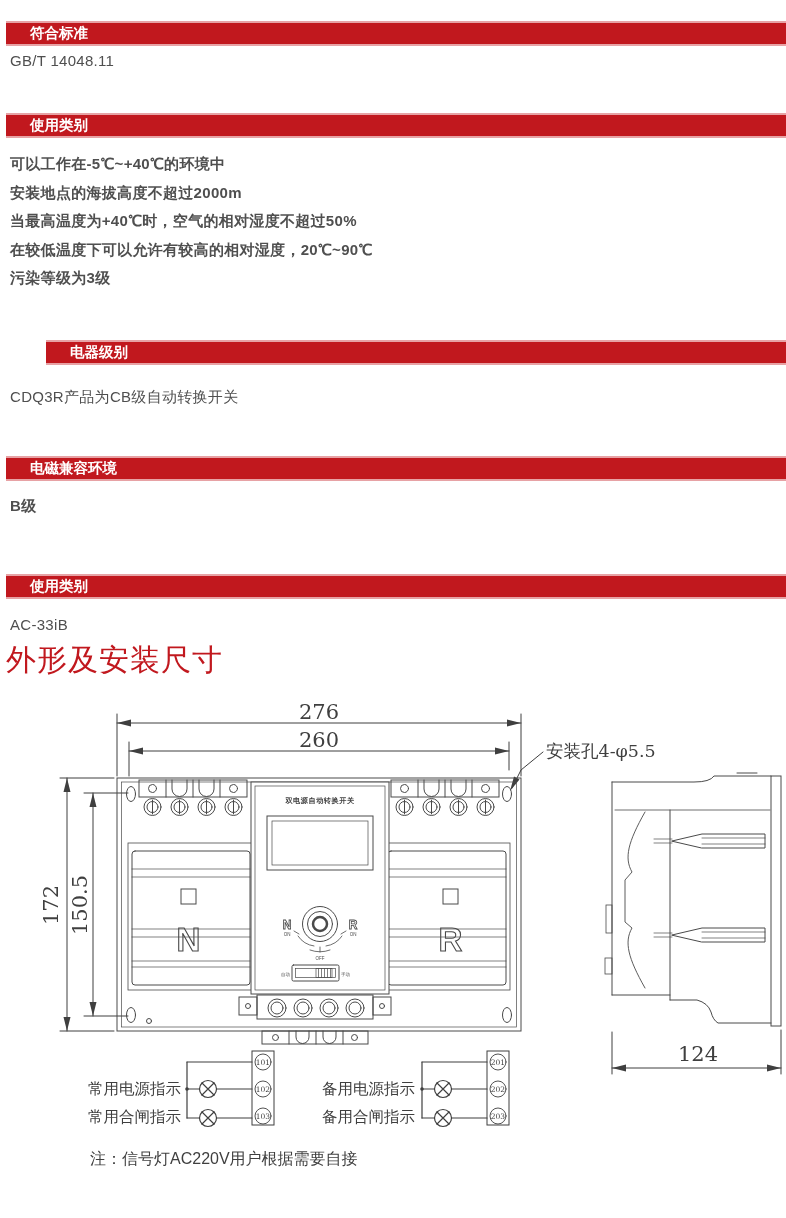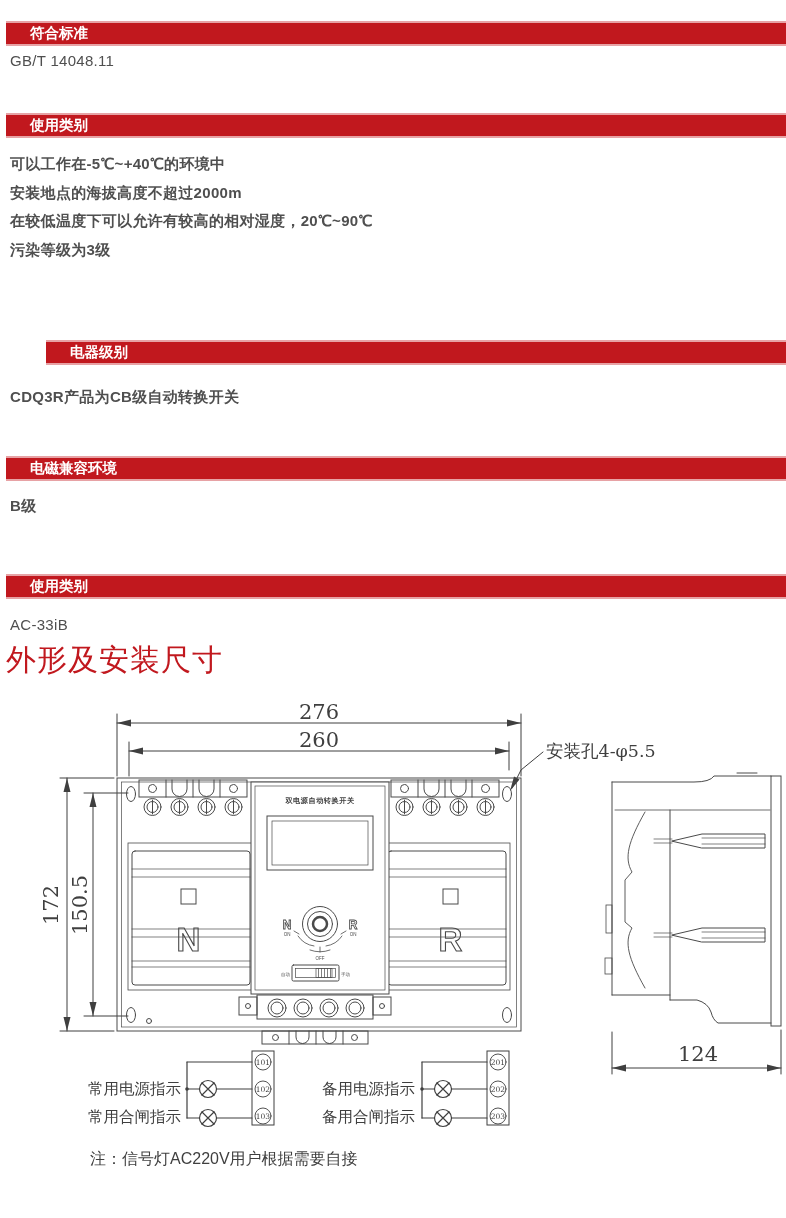--- a/index.html
+++ b/index.html
@@ -25,26 +25,27 @@
 
 <div class="page">
 
   <div class="bar" style="top:21px;">符合标准</div>
   <div class="bodytext" style="top:52px;">GB/T 14048.11</div>
 
   <div class="bar" style="top:113px;">使用类别</div>
   <div class="bodytext multiline" style="top:150px;font-weight:bold;">
     <div>可以工作在-5℃~+40℃的环境中</div>
     <div>安装地点的海拔高度不超过2000m</div>
+    <div>当最高温度为+40℃时，空气的相对湿度不超过50%</div>
     <div>在较低温度下可以允许有较高的相对湿度，20℃~90℃</div>
     <div>污染等级为3级</div>
   </div>
 
   <div class="bar" style="top:340px;margin-left:40px;">电器级别</div>
-  <div class="bodytext" style="top:388px;font-weight:bold;">CDQ3R产品为CB级自动转换开关</div>
+  <div class="bodytext" style="top:388px;">CDQ3R产品为CB级自动转换开关</div>
 
   <div class="bar" style="top:456px;">电磁兼容环境</div>
   <div class="bodytext" style="top:497px;font-weight:bold;">B级</div>
 
   <div class="bar" style="top:574px;">使用类别</div>
   <div class="bodytext" style="top:616px;">AC-33iB</div>
 
   <h1 class="h1red" style="top:640px;margin:0;">外形及安装尺寸</h1>
 
   <svg style="position:absolute;top:690px;left:0;" width="786" height="528" viewBox="0 690 786 528" fill="none" stroke-linecap="round">

